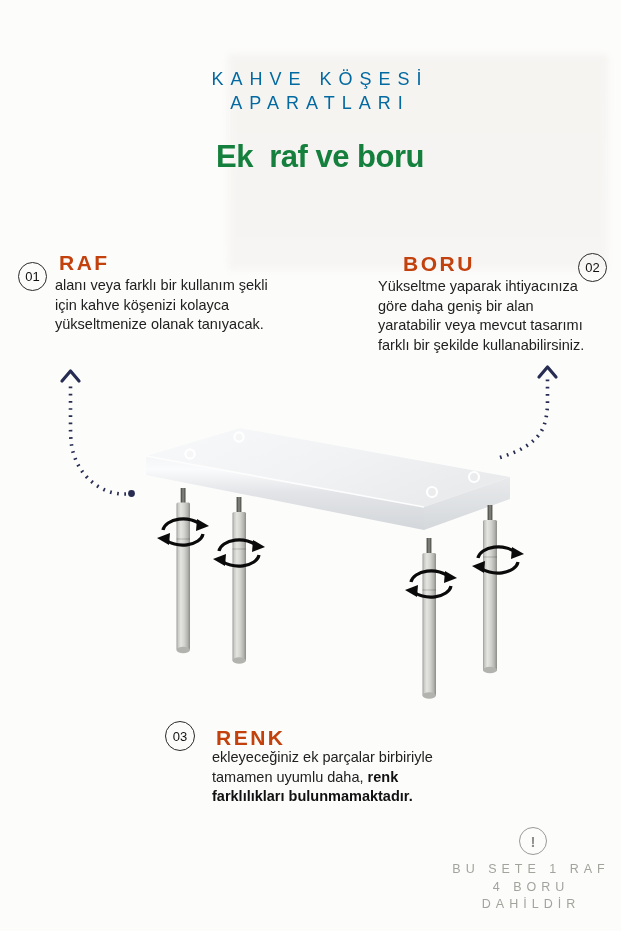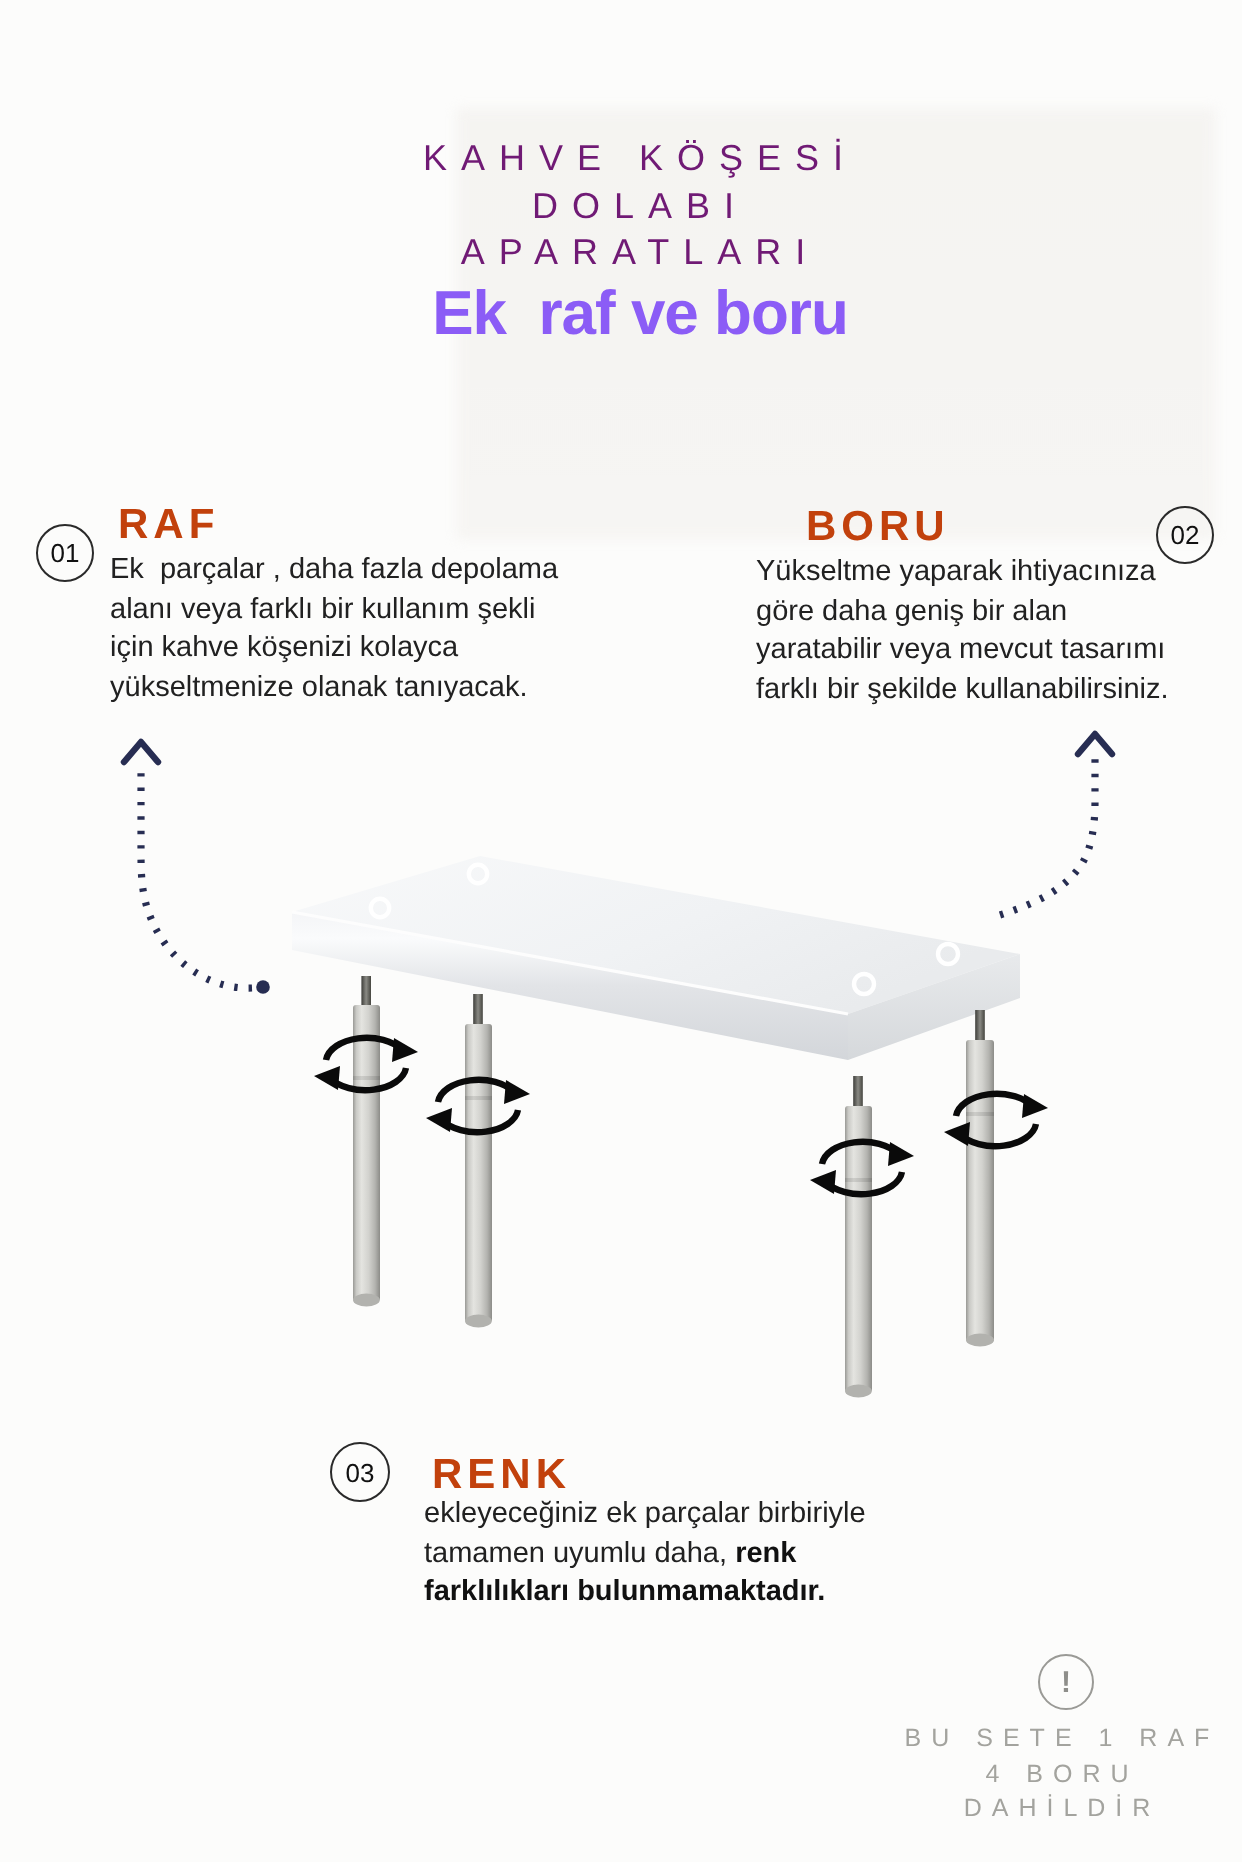--- a/index.html
+++ b/index.html
@@ -9,25 +9,25 @@
     font-family:"Liberation Sans",sans-serif;color:#1a1a1a;
   }
   .bg-patch{
     position:absolute;left:228px;top:54px;width:380px;height:216px;
     background:linear-gradient(180deg,#f1efec 0%,#f3f1ee 100%);
     opacity:.6;filter:blur(3px);
   }
   
   .kicker{
     position:absolute;left:110px;top:68px;width:420px;text-align:center;
-    font-size:18px;font-weight:500;letter-spacing:7px;line-height:23.5px;color:#701a75;
+    font-size:18px;font-weight:500;letter-spacing:7px;line-height:23.5px;color:#0369a1;
   }
   .subtitle{
     position:absolute;left:110px;top:139px;width:420px;margin:0;text-align:center;
-    font-size:31px;font-weight:700;letter-spacing:-0.5px;white-space:pre;color:#8b5cf6;
+    font-size:31px;font-weight:700;letter-spacing:-0.5px;white-space:pre;color:#15803d;
   }
   
   .badge{
     position:absolute;width:29px;height:29px;border:1.6px solid #2a2a2a;border-radius:50%;
     display:flex;align-items:center;justify-content:center;
     font-size:13px;color:#111;background:transparent;box-sizing:border-box;
   }
   .badge-raf{left:18px;top:262px;}
   .badge-boru{left:578px;top:253px;}
   .badge-renk{left:165px;top:721px;width:30px;height:30px;}
@@ -61,30 +61,28 @@
 </head>
 <body>
 
 <div class="canvas">
 
   <div class="bg-patch"></div>
 
   <header>
     <div class="kicker">
       <div>KAHVE KÖŞESİ</div>
-      <div>DOLABI</div>
       <div>APARATLARI</div>
     </div>
     <h1 class="subtitle">Ek  raf ve boru</h1>
   </header>
 
   <div class="badge badge-raf">01</div>
   <h2 class="sec-heading h-raf">RAF</h2>
   <div class="sec-body b-raf">
-    <div>Ek  parçalar , daha fazla depolama</div>
     <div>alanı veya farklı bir kullanım şekli</div>
     <div>için kahve köşenizi kolayca</div>
     <div>yükseltmenize olanak tanıyacak.</div>
   </div>
 
   <div class="badge badge-boru">02</div>
   <h2 class="sec-heading h-boru">BORU</h2>
   <div class="sec-body b-boru">
     <div>Yükseltme yaparak ihtiyacınıza</div>
     <div>göre daha geniş bir alan</div>

